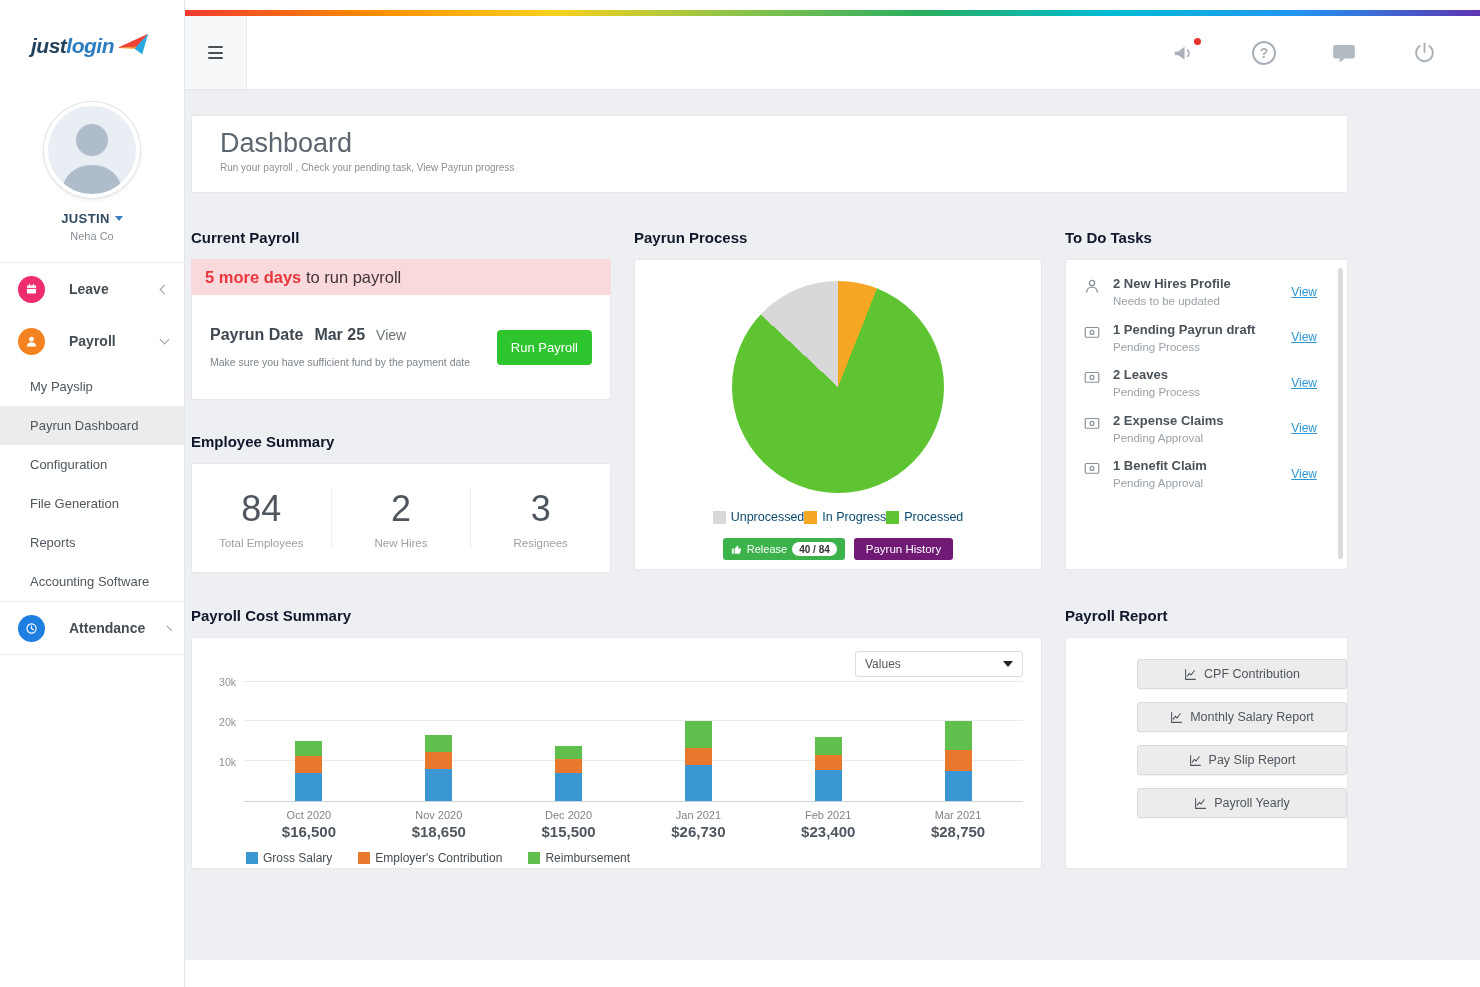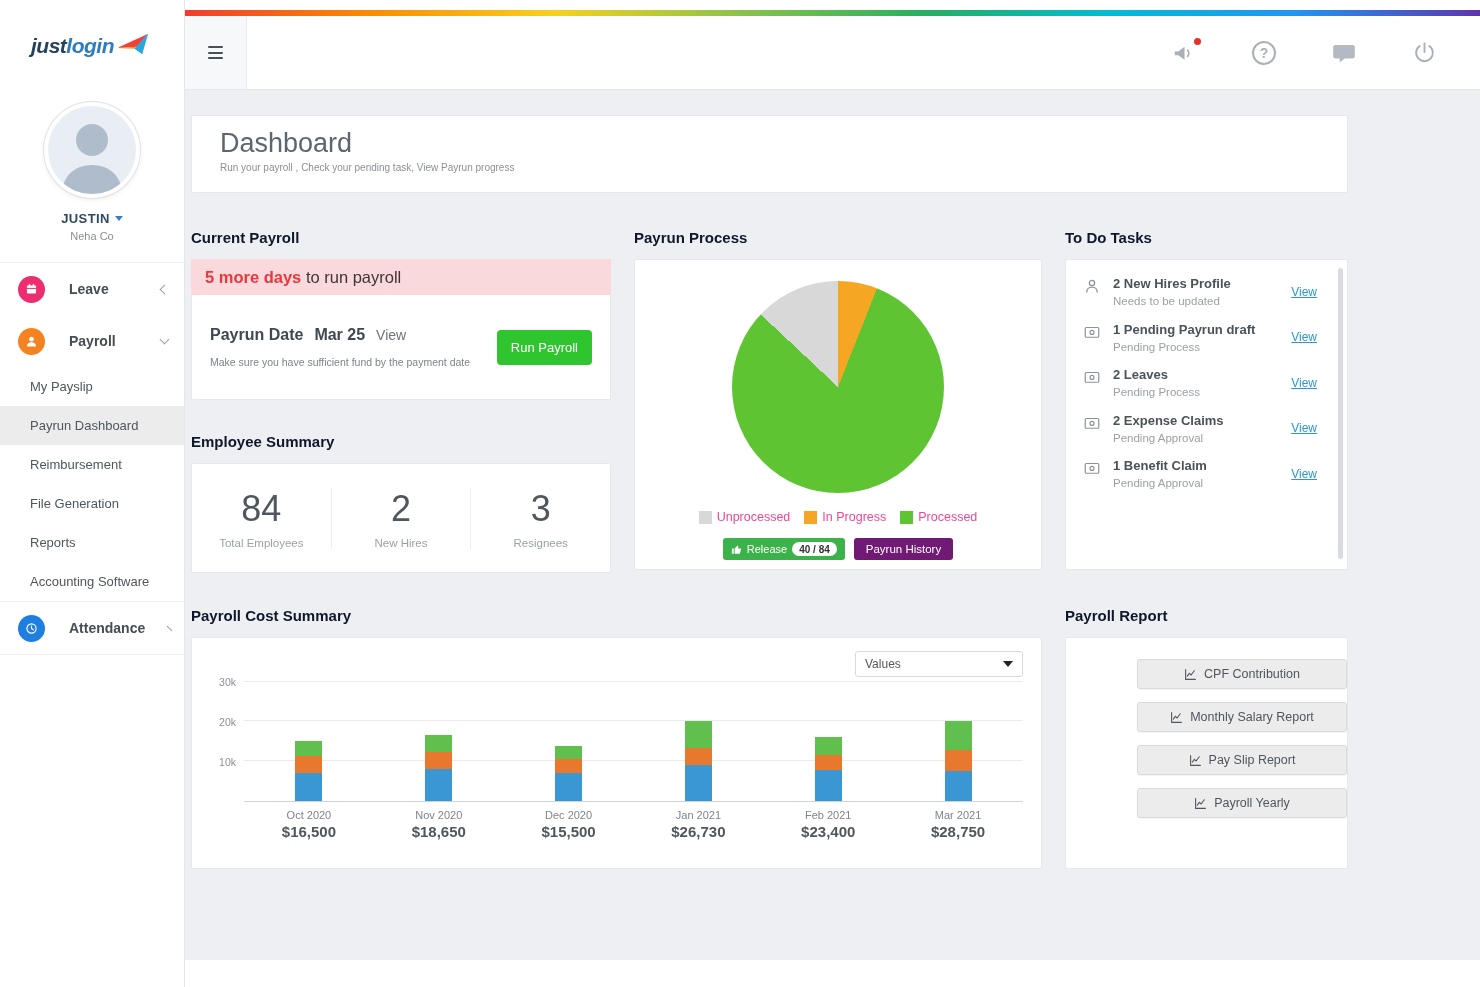--- a/index.html
+++ b/index.html
@@ -65,21 +65,21 @@
   .emp-heading { margin-top:33px !important; }
   .emp-card { height:110px; display:flex; align-items:center; }
   .stat { flex:1; text-align:center; }
   .stat + .stat { border-left:1px solid #eceef0; }
   .stat-num { font-size:36px; color:#4f565e; }
   .stat-label { font-size:11.5px; color:#9aa1a8; margin-top:7px; }
 
   
   .pie-card { height:311px; padding-top:21px; text-align:center; }
   .pie { width:212px; height:212px; border-radius:50%; margin:0 auto; }
-  .pp-legend { margin-top:17px; display:flex; justify-content:center; gap:14px; font-size:12.5px; color:#ec4899; align-items:center; }
+  .pp-legend { margin-top:17px; display:flex; justify-content:center; font-size:12.5px; color:#0c4a6e; align-items:center; }
   .sw { width:13px; height:13px; display:inline-block; flex:none; }
   .leg { display:inline-flex; align-items:center; gap:5px; }
   .pp-actions { margin-top:14px; display:flex; justify-content:center; gap:9px; }
   .btn-release { background:#3cb24a; color:#fff; border:none; border-radius:3px; font-size:11px; padding:4px 8px; display:inline-flex; align-items:center; gap:5px; font-family:inherit; }
   .pill { background:#fff; color:#333; border-radius:8px; font-size:10px; font-weight:700; padding:1.5px 7px; }
   .btn-history { background:#701a75; color:#fff; border:none; border-radius:3px; font-size:11.5px; padding:5px 12px; font-family:inherit; }
 
   
   .todo-card { height:311px; padding:16px 18px 8px 16px; position:relative; }
   .todo-row { display:flex; align-items:center; margin-bottom:14.5px; }
@@ -169,21 +169,21 @@
         <svg width="17" height="17" viewBox="0 0 26 26">
             <circle cx="13" cy="9.5" r="3.6" fill="#fff"></circle>
             <path d="M6 20.5c0-3.9 3.1-6.3 7-6.3s7 2.4 7 6.3z" fill="#fff"></path>
           </svg>
       </span>
       <span class="glabel" data-interactable="false">Payroll</span>
       <span class="chev chev-down" data-interactable="false"></span>
     </div>
     <div class="subitem" data-interactable="true">My Payslip</div>
     <div class="subitem active" data-interactable="true">Payrun Dashboard</div>
-    <div class="subitem" data-interactable="true">Reimbursement</div>
+    <div class="subitem" data-interactable="true">Configuration</div>
     <div class="subitem" data-interactable="true">File Generation</div>
     <div class="subitem" data-interactable="true">Reports</div>
     <div class="subitem" data-interactable="true">Accounting Software</div>
     <div class="nav-sep" data-interactable="false"></div>
     <div class="group-item" data-interactable="true">
       <span class="gicon" style="background:#1f7fe0" data-interactable="false">
         <svg width="17" height="17" viewBox="0 0 26 26" fill="none" stroke="#fff" stroke-width="1.8" stroke-linecap="round">
             <circle cx="13" cy="13" r="7"></circle>
             <path d="M13 9.5V13l2.6 2"></path>
           </svg>
@@ -465,20 +465,34 @@
             </div>
             <div class="x-cell" data-interactable="false">
               <div class="bar-month">Feb 2021</div>
               <div class="bar-total">$23,400</div>
             </div>
             <div class="x-cell" data-interactable="false">
               <div class="bar-month">Mar 2021</div>
               <div class="bar-total">$28,750</div>
             </div>
           </div>
+        <div class="cs-legend" data-interactable="false">
+          <span class="leg" data-interactable="false">
+              <span class="sw" style="width: 12px; height: 12px; background: rgb(59, 151, 211);" data-interactable="false"></span>
+              <span data-interactable="false">Gross Salary</span>
+            </span>
+          <span class="leg" data-interactable="false">
+              <span class="sw" style="width: 12px; height: 12px; background: rgb(232, 120, 46);" data-interactable="false"></span>
+              <span data-interactable="false">Employer's Contribution</span>
+            </span>
+          <span class="leg" data-interactable="false">
+              <span class="sw" style="width: 12px; height: 12px; background: rgb(97, 191, 78);" data-interactable="false"></span>
+              <span data-interactable="false">Reimbursement</span>
+            </span>
+        </div>
       </div>
     </div>
 
     <div data-interactable="false">
       <h2 class="section" data-interactable="false">Payroll Report</h2>
       <div class="card report-card" data-interactable="false">
         <button class="report-btn" data-interactable="true">
           <svg width="13" height="13" viewBox="0 0 24 24" fill="none" stroke="#4f565e" stroke-width="2" stroke-linecap="round" data-interactable="false">
               <path d="M3 3v18h18"></path>
               <path d="M6 15l4-5 3 3 6-8"></path>

